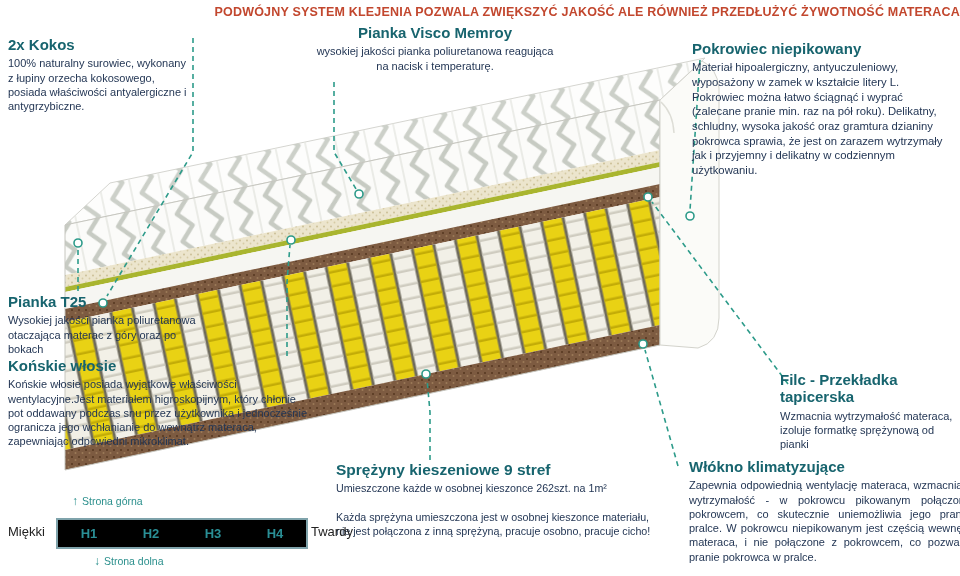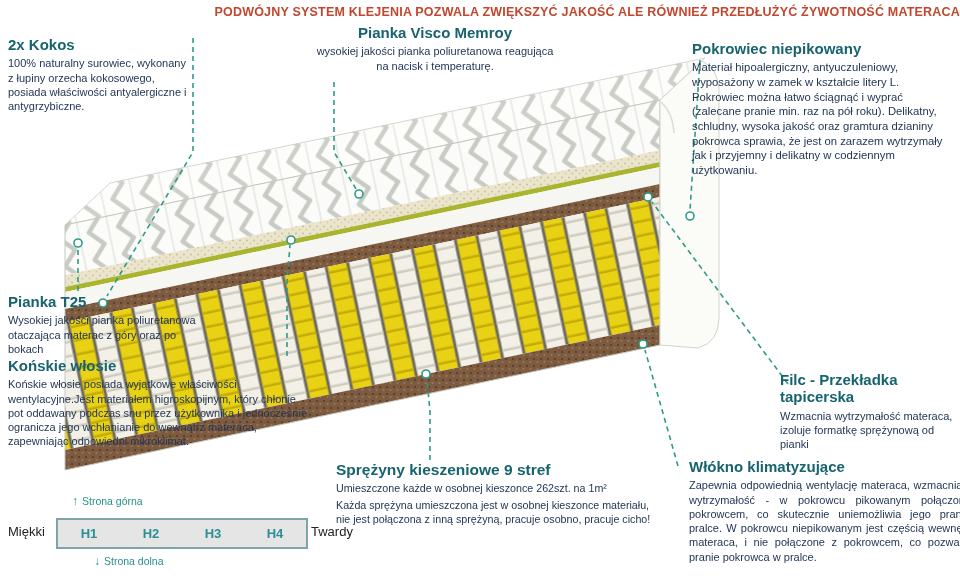--- a/index.html
+++ b/index.html
@@ -16,30 +16,30 @@
   .pokrowiec{left:692px;top:40px;width:260px}
   .pokrowiec p{font-size:11.3px}
   .t25{left:8px;top:293px;width:200px}
   .wlosie{left:8px;top:357px;width:304px}
   .filc{left:780px;top:371px;width:174px}
   .wlokno{left:689px;top:458px;width:298px}
   .wlokno p{text-align:justify}
   .sprezyny{left:336px;top:461px;width:322px}
   .sprezyny h3{font-size:15.5px}
   .sprezyny p{font-size:10.7px}
-  .sprezyny .b1{margin-bottom:3px}
+  .sprezyny .b1{margin-bottom:15px}
   .scale-area{position:absolute;left:8px;top:492px;width:332px;height:84px;z-index:3}
   .side-note{position:absolute;font-size:10.5px;color:#2a8f8c;display:flex;gap:4px;align-items:center}
   .side-note .arr{font-size:12px;font-weight:bold}
   .gorna{left:64px;top:2px}
   .dolna{left:86px;top:62px}
   .soft{position:absolute;left:0;top:32px;font-size:13px;color:#222}
   .hard{position:absolute;left:303px;top:32px;font-size:13px;color:#222}
   .scale-box{position:absolute;left:48px;top:26px;width:248px;height:27px;border:2px solid #7fa3ab;
-             background:#e5e5e5;display:flex;align-items:center;justify-content:space-around}
+             background:#000000;display:flex;align-items:center;justify-content:space-around}
   .scale-box span{font-weight:bold;font-size:13px;color:#2a8f96}
   svg .conn{stroke:#2d9b8a;stroke-width:1.6;fill:none;stroke-dasharray:5 4}
   svg .dot{fill:#fff;stroke:#2d9b8a;stroke-width:1.6}
 </style>
 </head>
 <body>
 
 <svg class="art" viewBox="0 0 960 576" aria-hidden="true">
   <defs>
     <pattern id="coils" width="44" height="14" patternUnits="userSpaceOnUse" patternTransform="rotate(-11.9)">

